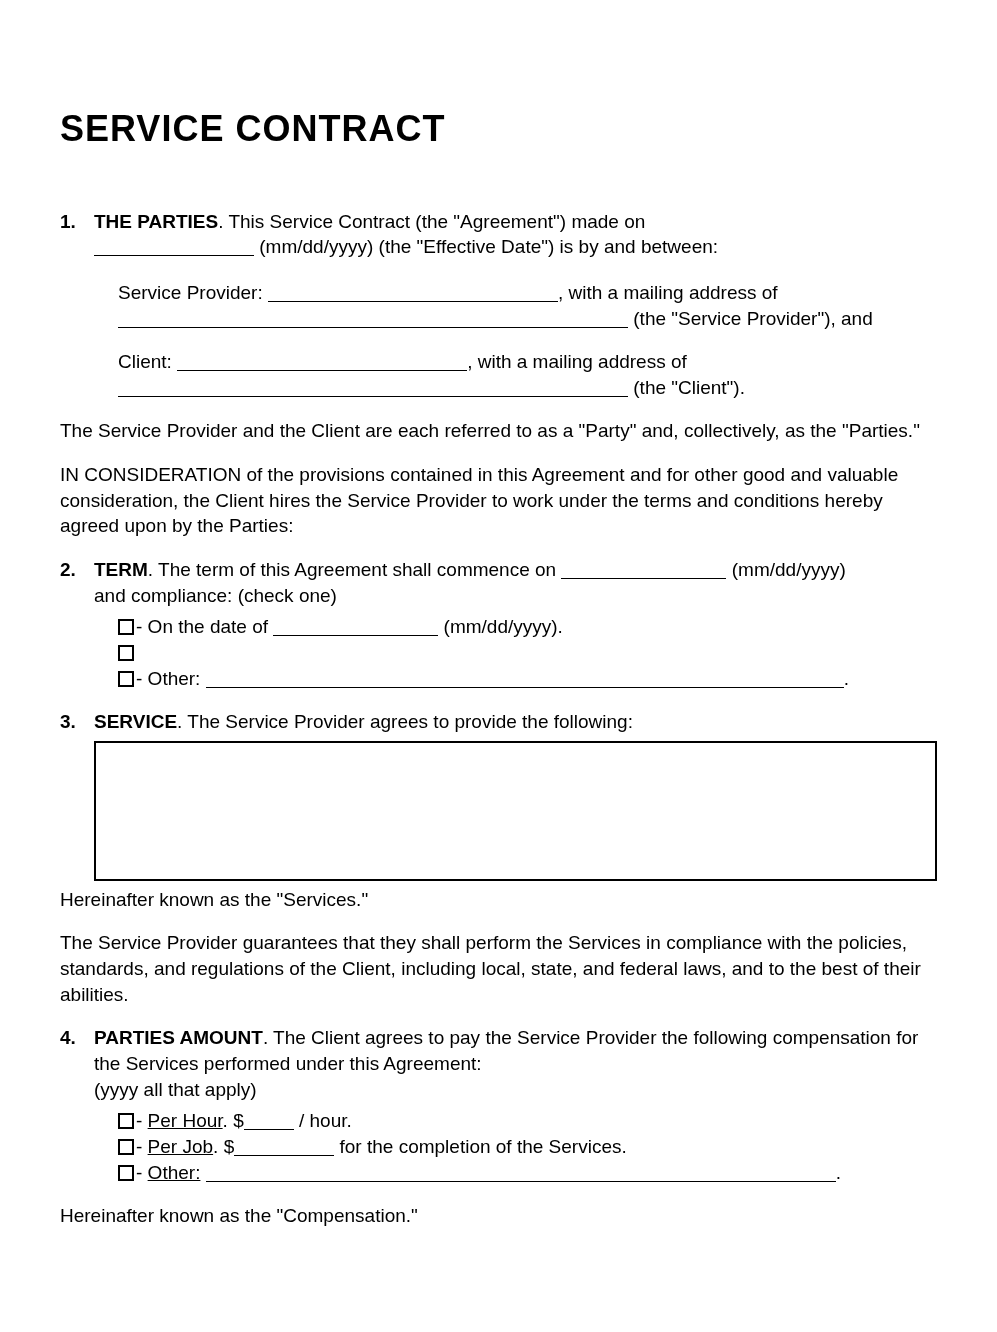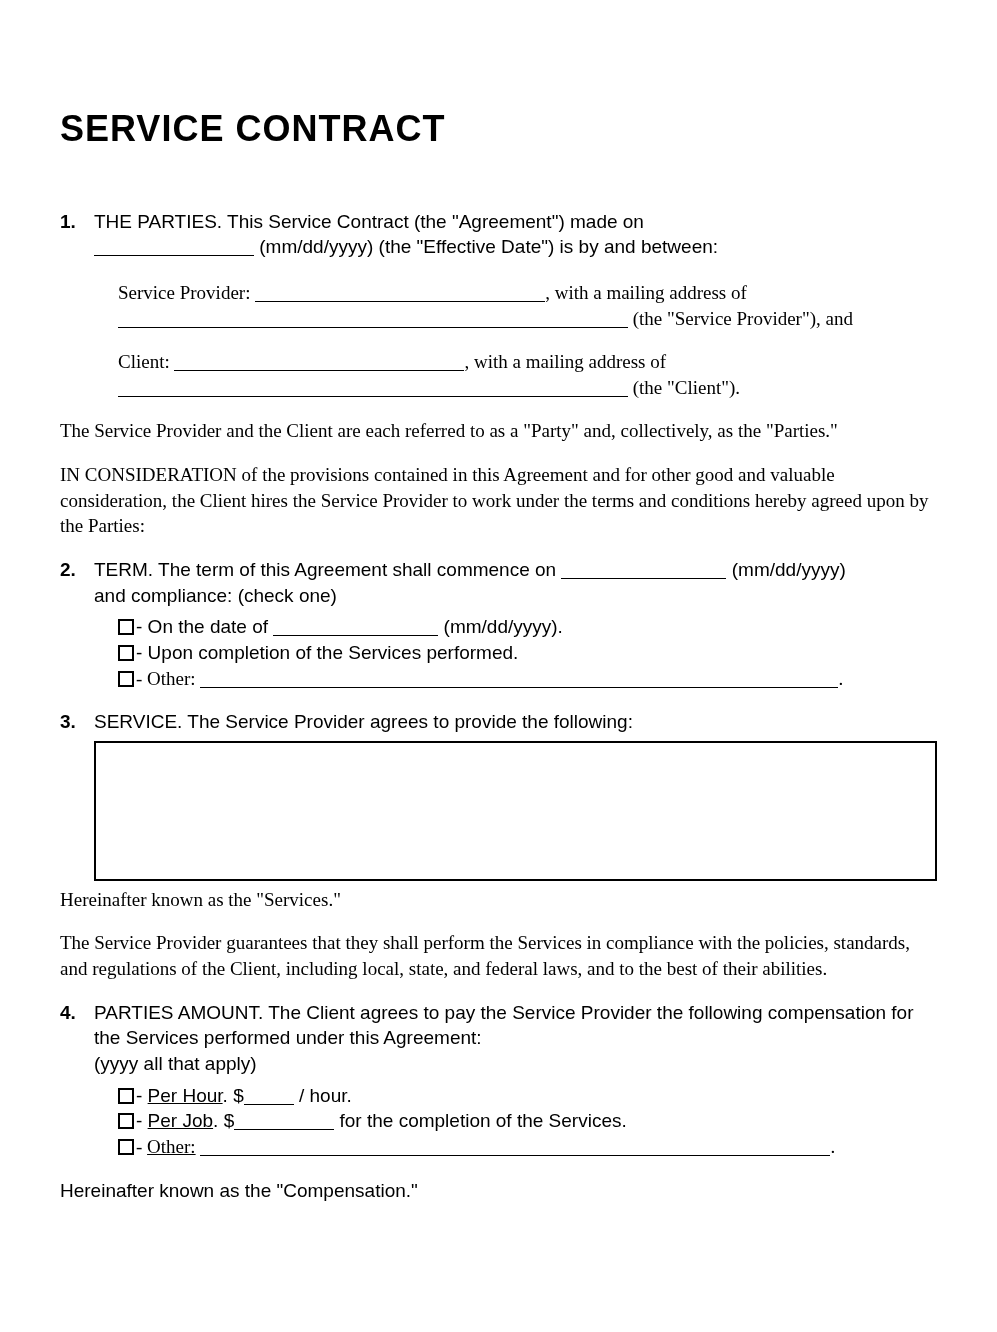--- a/index.html
+++ b/index.html
@@ -26,32 +26,32 @@
   }
   .num {
     width: 34px;
     font-weight: bold;
     flex-shrink: 0;
   }
   .body {
     flex: 1;
   }
   .heading {
-    font-weight: normal;
+    font-weight: bold;
   }
   .blank {
     display: inline-block;
     border-bottom: 1.5px solid #000;
     vertical-align: baseline;
     position: relative;
     top: 3px;
   }
   .indent1 { }
   .indent2 { margin-left: 58px; }
-  .para { margin-bottom: 18px; font-family: Liberation Serif, serif; }
+  .para { margin-bottom: 18px; }
   .cb {
     display: inline-block;
     width: 16px;
     height: 16px;
     border: 2px solid #000;
     vertical-align: -2px;
     margin-right: 2px;
   }
   .services-box {
     border: 2.5px solid #000;
@@ -94,21 +94,21 @@
   <div class="body">
     <span class="heading">TERM</span><span>. The term of this Agreement shall commence on </span><span class="blank" style="width:165px"></span><span> (mm/dd/yyyy)</span><br>
     <span>and compliance: (check one)</span>
   </div>
 </div>
 
 <div class="indent2">
   <span class="cb"></span><span>- On the date of </span><span class="blank" style="width:165px"></span><span> (mm/dd/yyyy).</span>
 </div>
 <div class="indent2">
-  <span class="cb"></span><span>- Upon completion of the Services performed.</span>
+  <span class="cb"></span>
 </div>
 <div class="indent2 para">
   <span class="cb"></span><span>- Other: </span><span class="blank" style="width:638px"></span><span>.</span>
 </div>
 
 <div class="section" style="margin-bottom:0">
   <div class="num">3.</div>
   <div class="body">
     <span class="heading">SERVICE</span><span>. The Service Provider agrees to provide the following:</span>
   </div>

